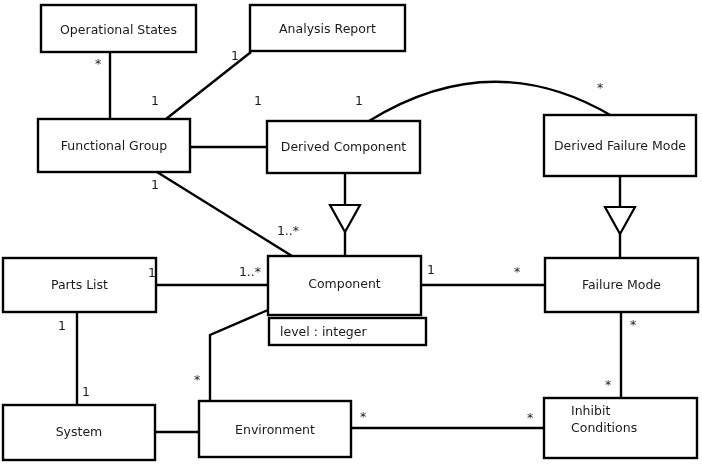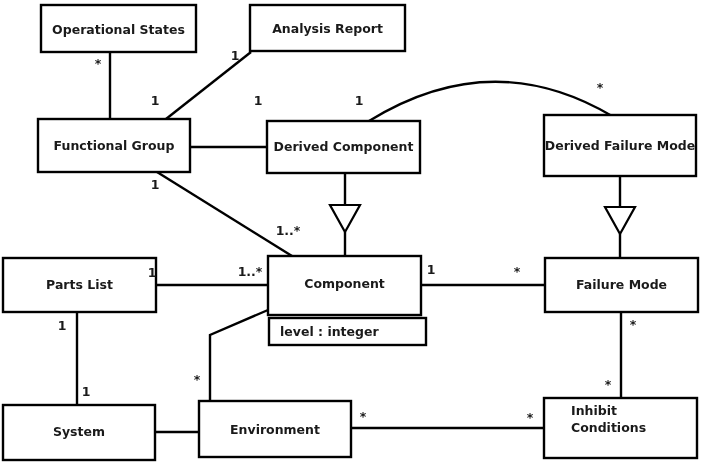--- a/index.html
+++ b/index.html
@@ -7,21 +7,20 @@
     padding: 0;
     background: #ffffff;
   }
   #diagram-root {
     position: relative;
     width: 702px;
     height: 464px;
     background: #ffffff;
     overflow: hidden;
     font-family: "DejaVu Sans", sans-serif;
-    font-weight: bold;
   }
   svg#uml-canvas {
     display: block;
     width: 702px;
     height: 464px;
   }
   .cls-box {
     fill: #ffffff;
     stroke: #000000;
     stroke-width: 2.4;

